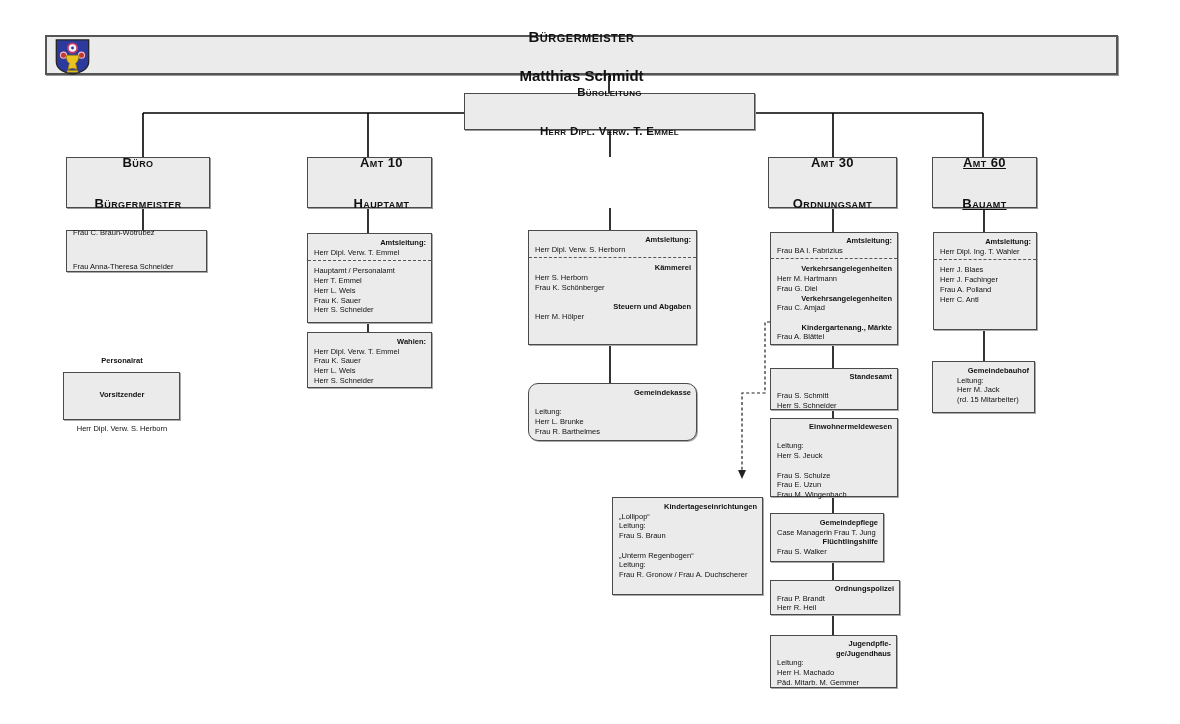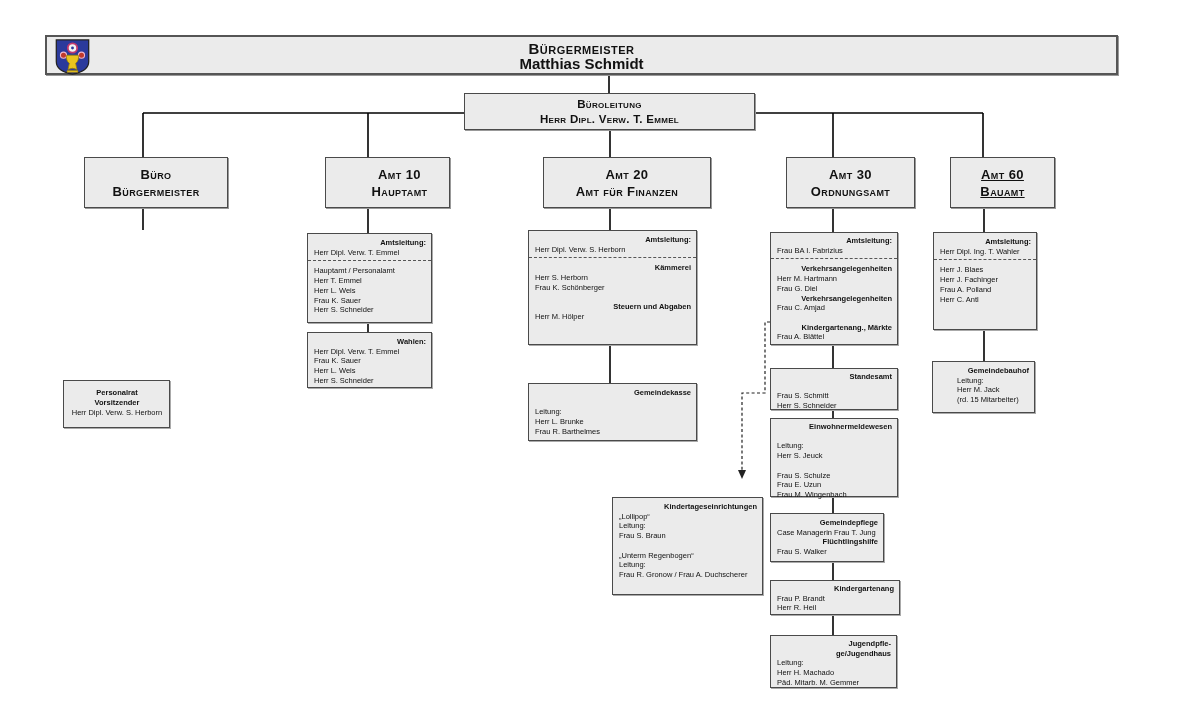--- a/index.html
+++ b/index.html
@@ -5,35 +5,36 @@
   html,body{margin:0;padding:0;background:#fff;}
   #stage{
     position:relative;width:1180px;height:724px;background:#ffffff;
     font-family:"Liberation Sans","DejaVu Sans",sans-serif;color:#111;
     overflow:hidden;
   }
   #wires{position:absolute;left:0;top:0;width:1180px;height:724px;}
   .box{
     position:absolute;background:#ebebeb;border:1.5px solid #4a4a4a;
     box-sizing:border-box;
+    gap:24px;
   }
   .bar{
     border:2px solid #555;box-shadow:1px 1px 0 #999;
     display:flex;flex-direction:column;align-items:center;justify-content:center;
   }
   .bar .t1{font-weight:bold;font-size:15px;font-variant:small-caps;letter-spacing:.5px;line-height:17px;}
   .bar .t2{font-weight:bold;font-size:15px;line-height:13px;}
   .mid{
     border:1.5px solid #4a4a4a;box-shadow:1px 1px 0 #999;
     display:flex;flex-direction:column;align-items:center;justify-content:center;
   }
   .mid .m1,.mid .m2{font-weight:bold;font-size:11.5px;font-variant:small-caps;line-height:15px;letter-spacing:.3px;}
   .hdr{
     border:1.8px solid #4a4a4a;box-shadow:1px 1px 0 #999;
-    display:flex;flex-direction:column;align-items:center;justify-content:center;text-align:center;margin-left:18px;
+    display:flex;flex-direction:column;align-items:center;justify-content:center;text-align:center;
   }
   .hdr .h1,.hdr .h2{font-weight:bold;font-size:13px;font-variant:small-caps;line-height:17px;letter-spacing:.4px;}
   .sub{padding:4px 5px 2px 6px;box-shadow:1px 1px 0 #aaa;}
   .sub.tight{padding-top:3px;}
   .ln{font-size:7.5px;line-height:9.7px;white-space:pre;}
   .ln.b{font-weight:bold;text-align:right;}
   .ln.div{height:9px;position:relative;}
   .ln.div::after{content:"";position:absolute;left:-6px;right:-5px;top:3px;border-top:1px dashed #555;}
   .center .ln{text-align:center;}
   .vcenter{display:flex;flex-direction:column;justify-content:center;padding-top:0;}
@@ -93,33 +94,33 @@
   </div>
 
   <div class="box hdr" style="left:66px;top:157px;width:144px;height:51px;">
     <div class="h1">Büro</div>
     <div class="h2">Bürgermeister</div>
   </div>
   <div class="box hdr" style="left:307px;top:157px;width:125px;height:51px;padding-left:24px;">
     <div class="h1">Amt 10</div>
     <div class="h2">Hauptamt</div>
   </div>
-  <div class="box hdr" style="left:525px;top:157px;width:168px;height:51px;">
-    <div class="h1">Amt 20</div>
-    <div class="h2">Amt für Finanzen</div>
-  </div>
   <div class="box hdr" style="left:768px;top:157px;width:129px;height:51px;">
     <div class="h1">Amt 30</div>
     <div class="h2">Ordnungsamt</div>
   </div>
   <div class="box hdr" style="left:932px;top:157px;width:105px;height:51px;text-decoration:underline;">
     <div class="h1">Amt 60</div>
     <div class="h2">Bauamt</div>
   </div>
 
+  <div class="box sub vcenter" style="left:66px;top:230px;width:141px;height:42px;">
+      <div class="ln">Frau C. Braun-Wotrubez</div>
+      <div class="ln">Frau Anna-Theresa Schneider</div>
+    </div>
 
   <div class="box sub" style="left:307px;top:233px;width:125px;height:90px;">
       <div class="ln b">Amtsleitung:</div>
       <div class="ln">Herr Dipl. Verw. T. Emmel</div>
       <div class="ln div"></div>
       <div class="ln">Hauptamt / Personalamt</div>
       <div class="ln">Herr T. Emmel</div>
       <div class="ln">Herr L. Weis</div>
       <div class="ln">Frau K. Sauer</div>
       <div class="ln">Herr S. Schneider</div>
@@ -136,21 +137,21 @@
       <div class="ln b">Amtsleitung:</div>
       <div class="ln">Herr Dipl. Verw. S. Herborn</div>
       <div class="ln div"></div>
       <div class="ln b">Kämmerei</div>
       <div class="ln">Herr S. Herborn</div>
       <div class="ln">Frau K. Schönberger</div>
       <div class="ln">&nbsp;</div>
       <div class="ln b">Steuern und Abgaben</div>
       <div class="ln">Herr M. Hölper</div>
     </div>
-  <div class="box sub" style="left:528px;top:383px;width:169px;height:58px;">
+  <div class="box sub" style="left:528px;top:383px;width:169px;height:58px;border-radius:10px;">
       <div class="ln b">Gemeindekasse</div>
       <div class="ln">&nbsp;</div>
       <div class="ln">Leitung:</div>
       <div class="ln">Herr L. Brunke</div>
       <div class="ln">Frau R. Barthelmes</div>
     </div>
 
   <div class="box sub tight" style="left:770px;top:232px;width:128px;height:113px;">
       <div class="ln b">Amtsleitung:</div>
       <div class="ln">Frau BA I. Fabrizius</div>
@@ -180,21 +181,21 @@
       <div class="ln">Frau E. Uzun</div>
       <div class="ln">Frau M. Wingenbach</div>
     </div>
   <div class="box sub" style="left:770px;top:513px;width:114px;height:49px;">
       <div class="ln b">Gemeindepflege</div>
       <div class="ln">Case Managerin Frau T. Jung</div>
       <div class="ln b">Flüchtlingshilfe</div>
       <div class="ln">Frau S. Walker</div>
     </div>
   <div class="box sub tight" style="left:770px;top:580px;width:130px;height:35px;">
-      <div class="ln b">Kindergartenang</div>
+      <div class="ln b">Ordnungspolizei</div>
       <div class="ln">Frau P. Brandt</div>
       <div class="ln">Herr R. Heil</div>
     </div>
   <div class="box sub tight" style="left:770px;top:635px;width:127px;height:53px;">
       <div class="ln b">Jugendpfle-</div>
       <div class="ln b">ge/Jugendhaus</div>
       <div class="ln">Leitung:</div>
       <div class="ln">Herr H. Machado</div>
       <div class="ln">Päd. Mitarb. M. Gemmer</div>
     </div>
@@ -208,21 +209,21 @@
       <div class="ln">Frau A. Polland</div>
       <div class="ln">Herr C. Antl</div>
     </div>
   <div class="box sub" style="left:932px;top:361px;width:103px;height:52px;padding-left:24px;">
       <div class="ln b">Gemeindebauhof</div>
       <div class="ln">Leitung:</div>
       <div class="ln">Herr M. Jack</div>
       <div class="ln">(rd. 15 Mitarbeiter)</div>
     </div>
 
-  <div class="box sub center vcenter" style="left:63px;top:380px;width:107px;height:48px;">
+  <div class="box sub center vcenter" style="left:63px;top:372px;width:117px;height:48px;">
       <div class="ln b">Personalrat</div>
       <div class="ln b">Vorsitzender</div>
       <div class="ln">Herr Dipl. Verw. S. Herborn</div>
     </div>
 
   <div class="box sub" style="left:612px;top:497px;width:151px;height:98px;">
       <div class="ln b">Kindertageseinrichtungen</div>
       <div class="ln">„Lollipop“</div>
       <div class="ln">Leitung:</div>
       <div class="ln">Frau S. Braun</div>

